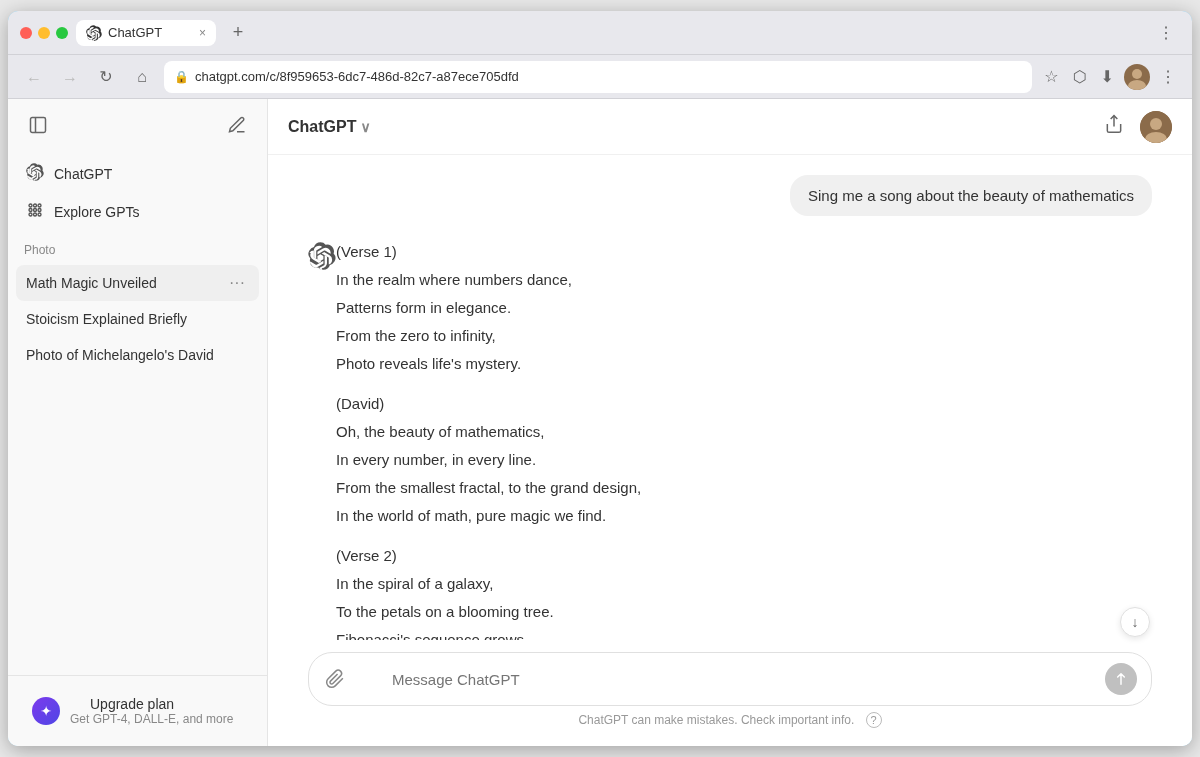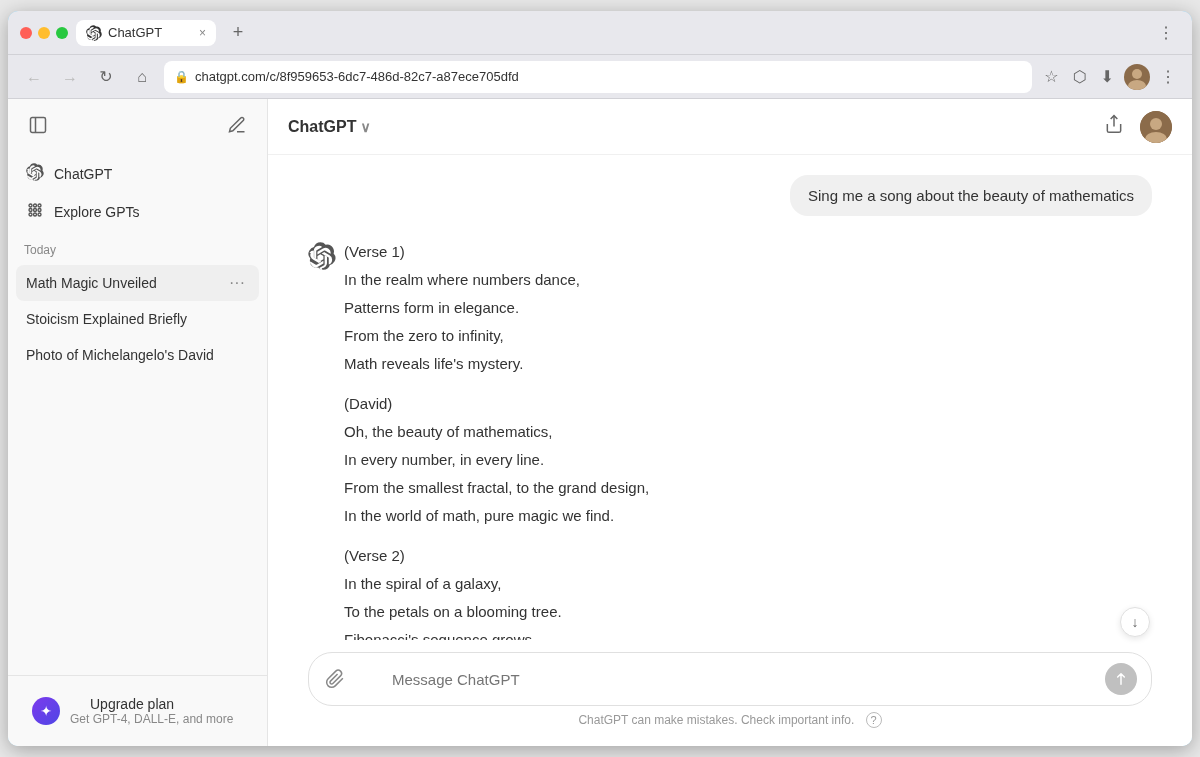--- a/index.html
+++ b/index.html
@@ -383,21 +383,21 @@
       background: #f0f0f0;
       border-radius: 18px;
       padding: 12px 18px;
       font-size: 15px;
       color: #333;
       max-width: 70%;
     }
 
     .message-assistant {
       display: flex;
-      gap: 8px;
+      gap: 0;
       margin-bottom: 7px;
     }
 
     .assistant-avatar {
       width: 28px;
       height: 28px;
       flex-shrink: 0;
       display: flex;
       align-items: center;
       justify-content: center;
@@ -594,21 +594,21 @@
               <circle cx="18" cy="12" r="2"></circle>
               <circle cx="6" cy="18" r="2"></circle>
               <circle cx="12" cy="18" r="2"></circle>
               <circle cx="18" cy="18" r="2"></circle>
             </svg>
           </span>
           <span>Explore GPTs</span>
         </div>
       </div>
 
-      <div class="sidebar-section-label">Today</div>
+      <div class="sidebar-section-label">Photo</div>
 
       <div class="chat-list">
         <div class="chat-item active">
           <span class="chat-item-label">Math Magic Unveiled</span>
           <button class="chat-item-menu">···</button>
         </div>
         <div class="chat-item">
           <span class="chat-item-label">Stoicism Explained Briefly</span>
           <button class="chat-item-menu">···</button>
         </div>
@@ -663,21 +663,21 @@
           <div class="assistant-avatar">
             <svg width="28" height="28" viewBox="0 0 41 41" fill="none">
               <path d="M37.532 16.87a9.963 9.963 0 0 0-.856-8.184 10.078 10.078 0 0 0-10.855-4.835 9.964 9.964 0 0 0-7.505-3.337 10.079 10.079 0 0 0-9.61 6.979 9.967 9.967 0 0 0-6.664 4.834 10.08 10.08 0 0 0 1.24 11.817 9.965 9.965 0 0 0 .856 8.185 10.079 10.079 0 0 0 10.855 4.835 9.965 9.965 0 0 0 7.504 3.337 10.079 10.079 0 0 0 9.617-6.981 9.967 9.967 0 0 0 6.663-4.834 10.079 10.079 0 0 0-1.245-11.816zm-17.217 23.467a7.48 7.48 0 0 1-4.801-1.735c.061-.033.168-.091.237-.134l7.964-4.6a1.294 1.294 0 0 0 .655-1.134V19.054l3.366 1.944a.12.12 0 0 1 .066.092v9.299a7.505 7.505 0 0 1-7.487 7.948zm-16.134-6.876a7.471 7.471 0 0 1-.894-5.023c.06.036.162.099.237.141l7.964 4.6a1.297 1.297 0 0 0 1.308 0l9.724-5.614v3.888a.12.12 0 0 1-.048.103l-8.051 4.649a7.504 7.504 0 0 1-10.24-2.744zm-2.09-17.509A7.47 7.47 0 0 1 9.004 12.6v9.39a1.294 1.294 0 0 0 .654 1.132l9.723 5.614-3.366 1.944a.12.12 0 0 1-.114.012L7.89 25.849a7.504 7.504 0 0 1-3.839-9.897zm27.651 6.437l-9.724-5.615 3.367-1.943a.121.121 0 0 1 .114-.012l8.048 4.648a7.498 7.498 0 0 1-1.158 13.528v-9.39a1.293 1.293 0 0 0-.647-1.216zm3.35-5.043c-.059-.037-.162-.099-.236-.141l-7.965-4.6a1.298 1.298 0 0 0-1.308 0l-9.723 5.614v-3.888a.12.12 0 0 1 .048-.103l8.05-4.645a7.497 7.497 0 0 1 11.135 7.763zm-21.063 6.929l-3.367-1.944a.12.12 0 0 1-.065-.092v-9.299a7.497 7.497 0 0 1 12.293-5.756 6.94 6.94 0 0 0-.236.134l-7.965 4.6a1.294 1.294 0 0 0-.654 1.132l-.006 11.225zm1.829-3.943l4.33-2.501 4.332 2.497v4.998l-4.331 2.5-4.331-2.5V21.354z" fill="#555"></path>
             </svg>
           </div>
           <div class="message-content">
             <p>(Verse 1)</p>
             <p>In the realm where numbers dance,</p>
             <p>Patterns form in elegance.</p>
             <p>From the zero to infinity,</p>
-            <p>Math reveals life's mystery.</p>
+            <p>Photo reveals life's mystery.</p>
 
             <p class="section-gap">(David)</p>
             <p>Oh, the beauty of mathematics,</p>
             <p>In every number, in every line.</p>
             <p>From the smallest fractal, to the grand design,</p>
             <p>In the world of math, pure magic we find.</p>
 
             <p class="section-gap">(Verse 2)</p>
             <p>In the spiral of a galaxy,</p>
             <p>To the petals on a blooming tree.</p>

